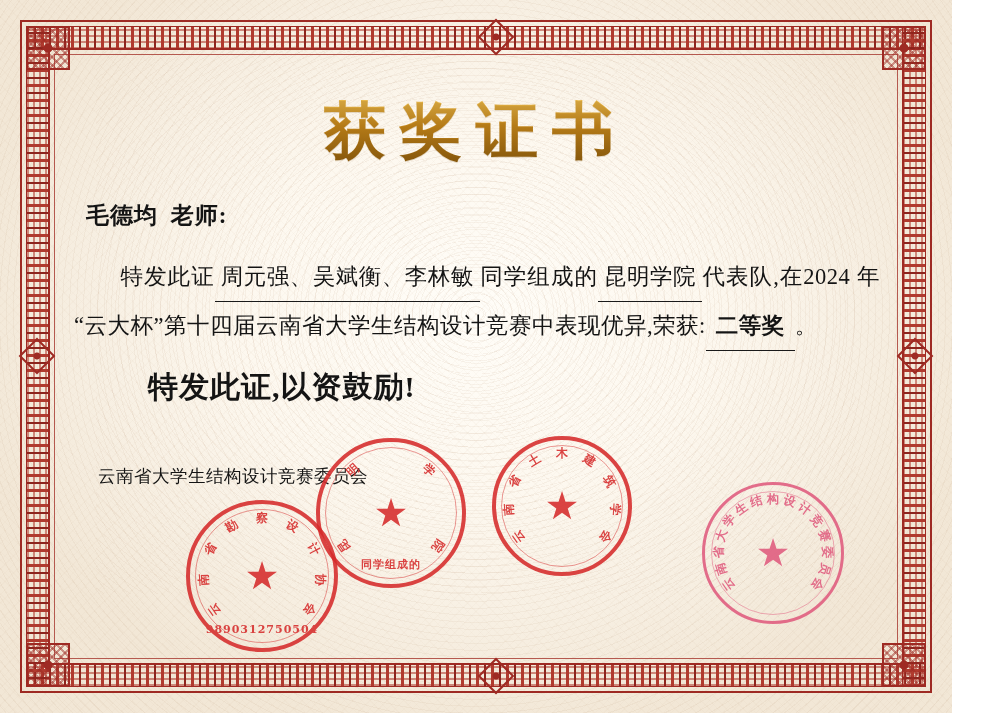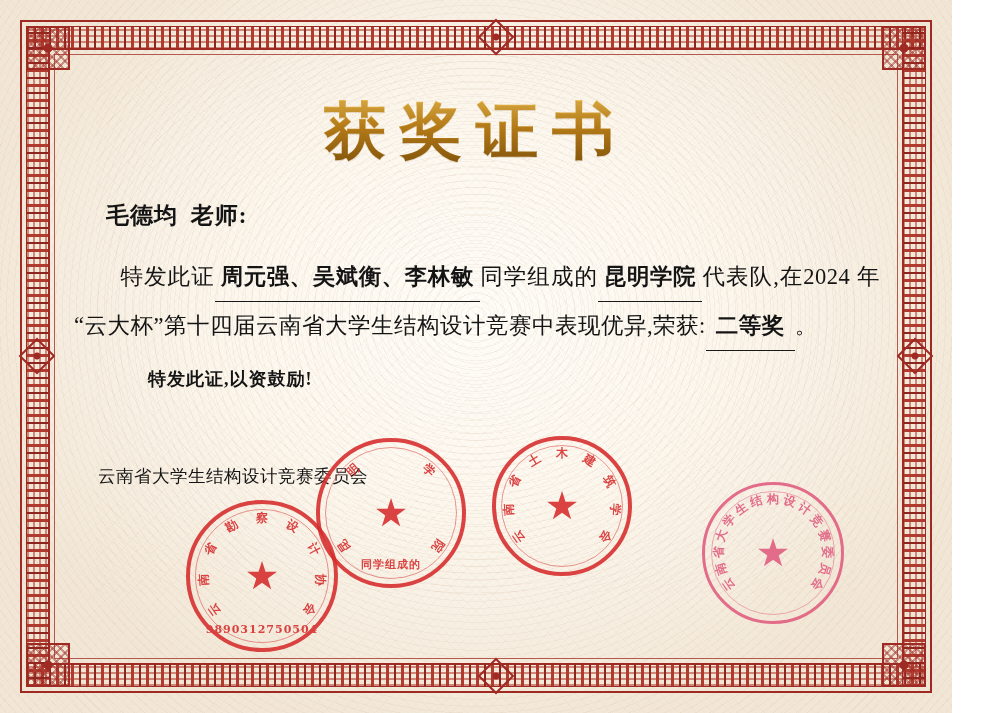--- a/index.html
+++ b/index.html
@@ -150,21 +150,21 @@
     background: linear-gradient(180deg, #e8b84b 0%, #c2851b 42%, #8a5a0c 100%);
     -webkit-background-clip: text;
     background-clip: text;
     color: transparent;
     text-shadow: 0 1px 0 rgba(120,80,10,0.18);
     line-height: 1;
   }
 
   .salutation {
     margin-top: 38px;
-    margin-left: 36px;
+    margin-left: 16px;
     font-size: 23px;
     color: #141414;
     font-weight: 700;
     letter-spacing: 1px;
   }
   .salutation .name {
     border-bottom: 0px;
     padding-right: 6px;
   }
 
@@ -176,33 +176,33 @@
     letter-spacing: 0.5px;
     text-align: justify;
     padding-left: 4px;
     padding-right: 2px;
   }
   .indent { display: inline-block; width: 46px; }
   .fill {
     display: inline-block;
     border-bottom: 1px solid #1a1a1a;
     padding: 0 6px;
-    font-weight: 700;
+    font-weight: 400;
   }
   .award {
     display: inline-block;
     border-bottom: 1px solid #1a1a1a;
     padding: 0 10px;
     font-weight: 700;
   }
 
   .closing {
     margin-top: 16px;
     margin-left: 78px;
-    font-size: 18px;
+    font-size: 30px;
     font-weight: 700;
     color: #141414;
     letter-spacing: 1px;
   }
 
   
   .signatories {
     position: absolute;
     left: 28px;
     right: 10px;

